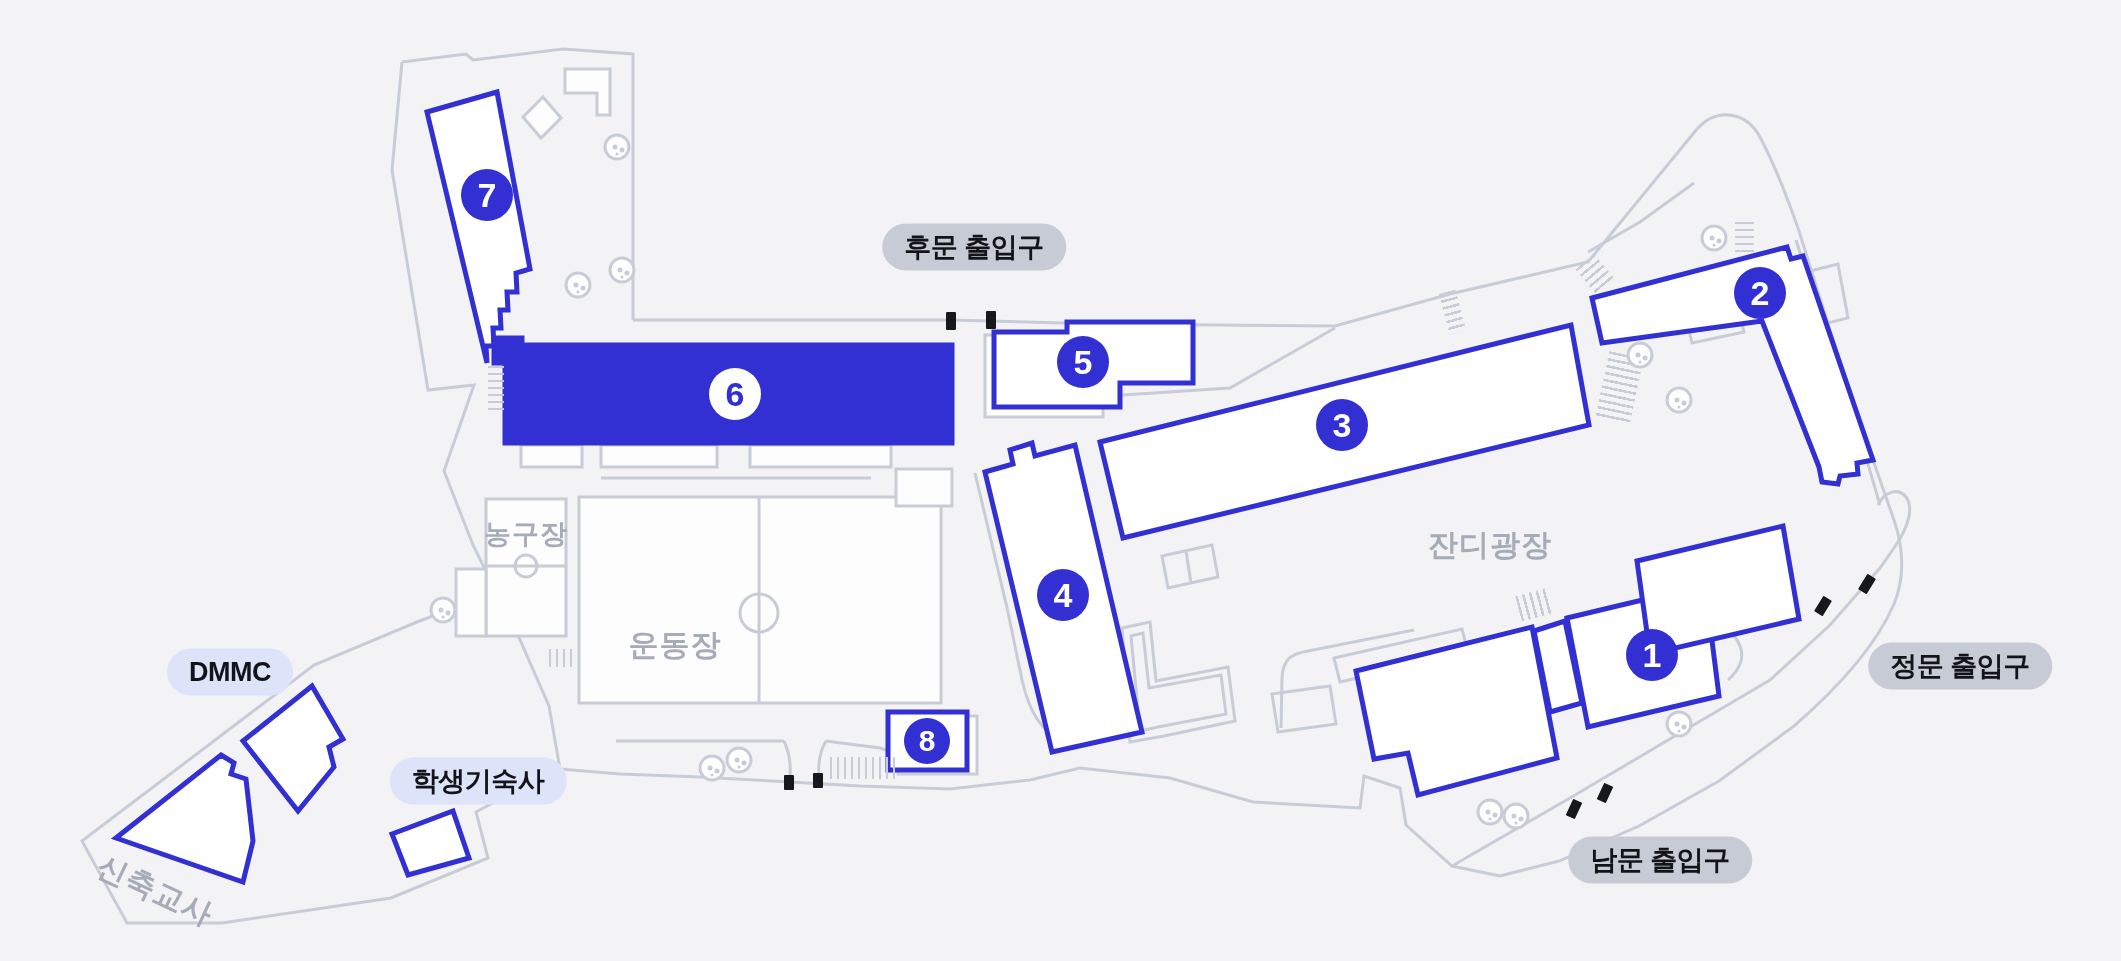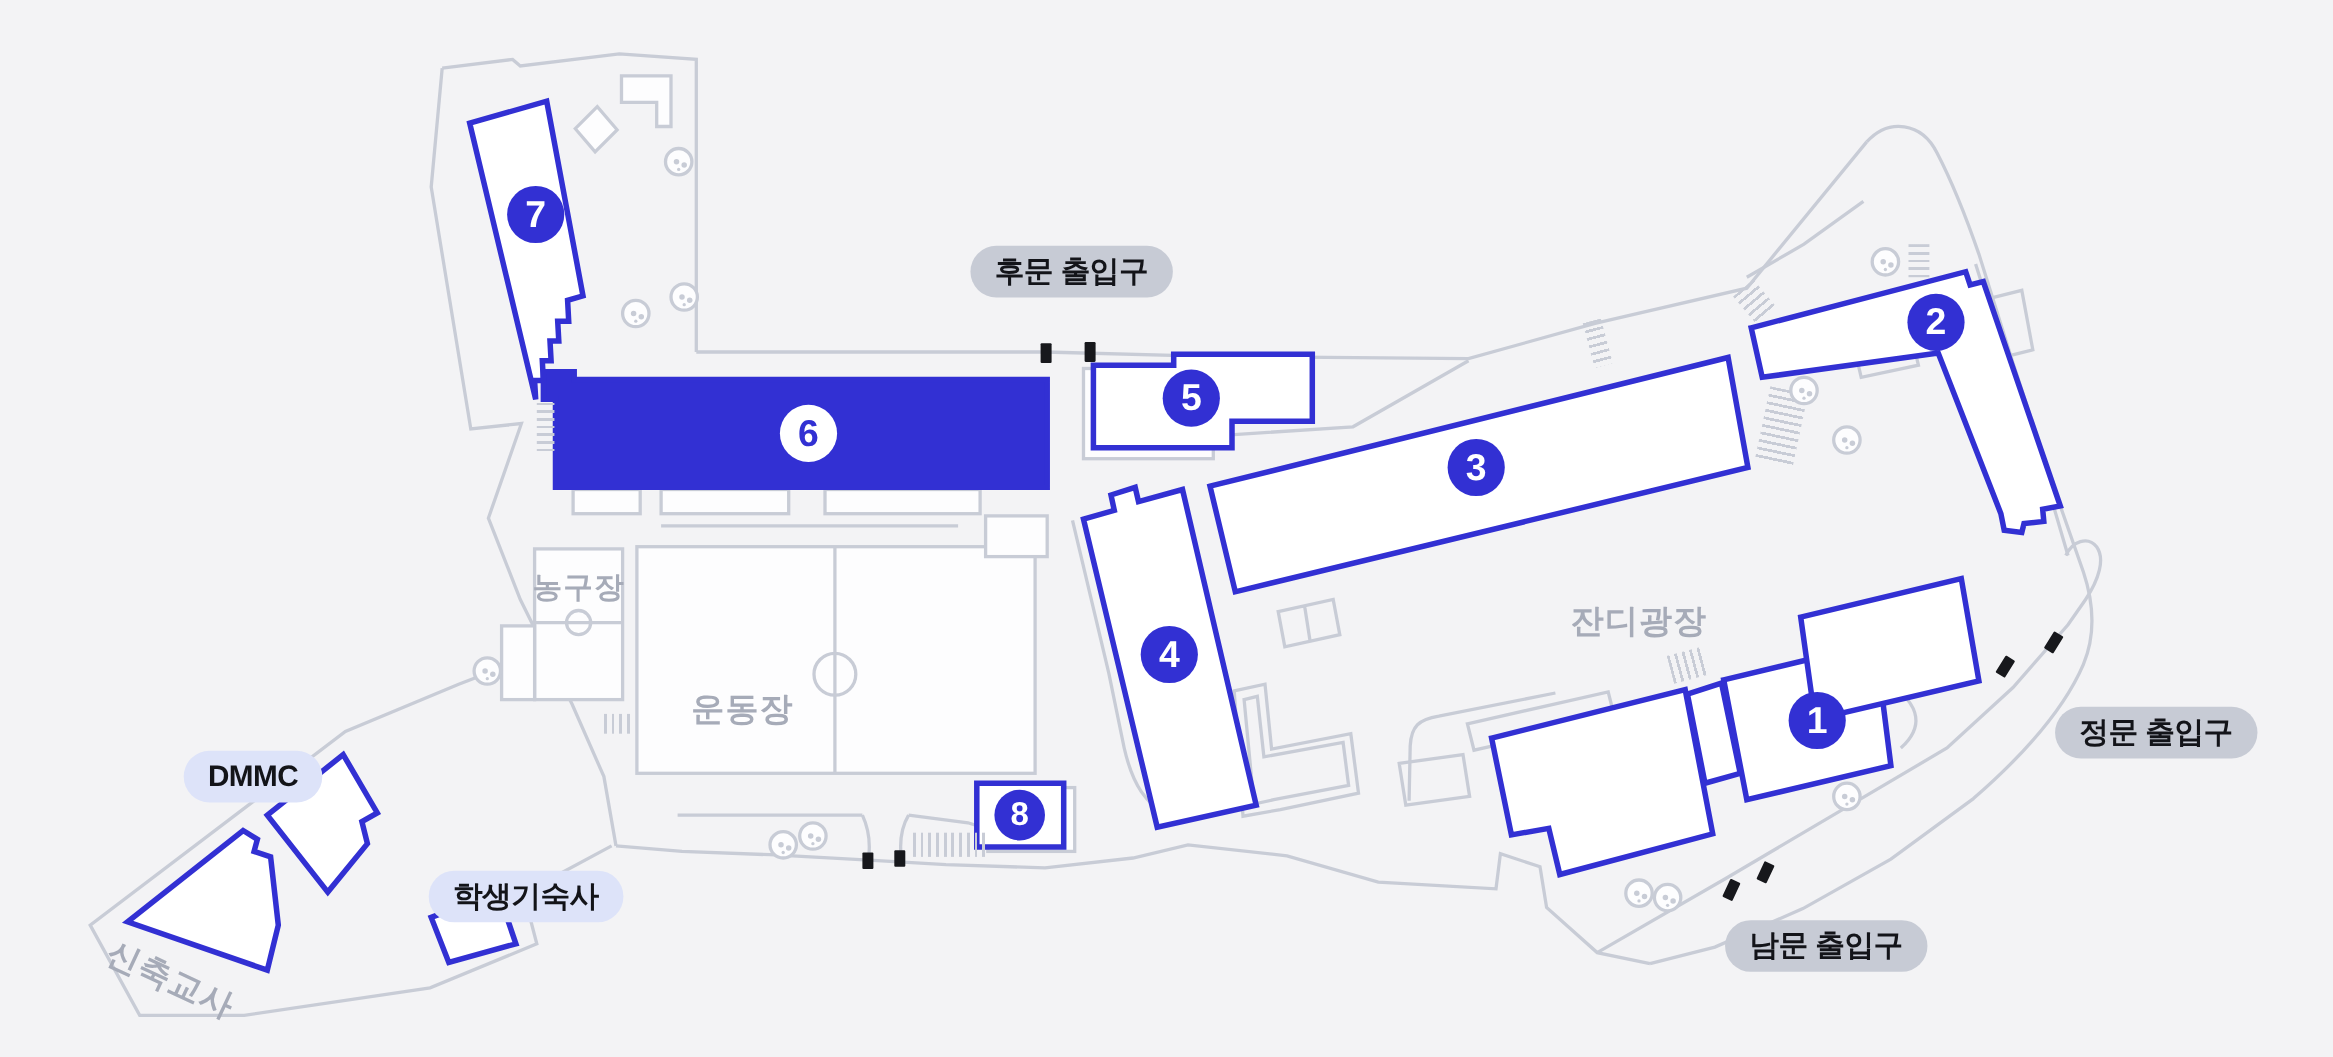--- a/index.html
+++ b/index.html
@@ -14,21 +14,21 @@
   *{box-sizing:border-box;margin:0;padding:0;}
   html,body{width:2121px;height:961px;}
   body{background:var(--bg);font-family:"Liberation Sans","DejaVu Sans",sans-serif;overflow:hidden;}
   .map{position:relative;width:2121px;height:961px;background:var(--bg);}
   .map svg{position:absolute;left:0;top:0;}
 
   
   .pill{position:absolute;transform:translate(-50%,-50%);background:var(--pill-gray);color:var(--ink);
         font-weight:700;font-size:27px;line-height:1;padding:10px 22px;border-radius:24px;
         white-space:nowrap;letter-spacing:-0.5px;}
-  .pill.lav{background:var(--pill-lav);margin-top:34px;}
+  .pill.lav{background:var(--pill-lav);}
   .arealabel{position:absolute;transform:translate(-50%,-50%);color:var(--label-gray);
         font-weight:700;font-size:30px;white-space:nowrap;letter-spacing:1px;}
   .arealabel.sm{font-size:27px;font-family:Liberation Serif, serif;}
   .arealabel.rot{transform:translate(-50%,-50%) rotate(25deg);}
 
   
   .badge{position:absolute;transform:translate(-50%,-50%);width:52px;height:52px;border-radius:50%;
         background:var(--blue);color:#fff;font-weight:700;font-size:34px;
         display:flex;align-items:center;justify-content:center;}
   .badge.inv{background:#fff;color:var(--blue);}
@@ -157,16 +157,16 @@
 
   <div class="pill" style="left:1960px;top:666px;">정문 출입구</div>
   <div class="pill" style="left:974px;top:247px;">후문 출입구</div>
   <div class="pill" style="left:1660px;top:860px;">남문 출입구</div>
 
   <div class="pill lav" style="left:230px;top:672px;">DMMC</div>
   <div class="pill lav" style="left:478px;top:781px;">학생기숙사</div>
 
   <div class="arealabel sm" style="left:526px;top:534px;">농구장</div>
   <div class="arealabel" style="left:675px;top:613px;margin-top:32px;">운동장</div>
-  <div class="arealabel" style="left:1490px;top:545px;margin-top:20px;">잔디광장</div>
+  <div class="arealabel" style="left:1490px;top:545px;">잔디광장</div>
   <div class="arealabel rot" style="left:155px;top:891px;">신축교사</div>
 
 </div>
 
 </body></html>

